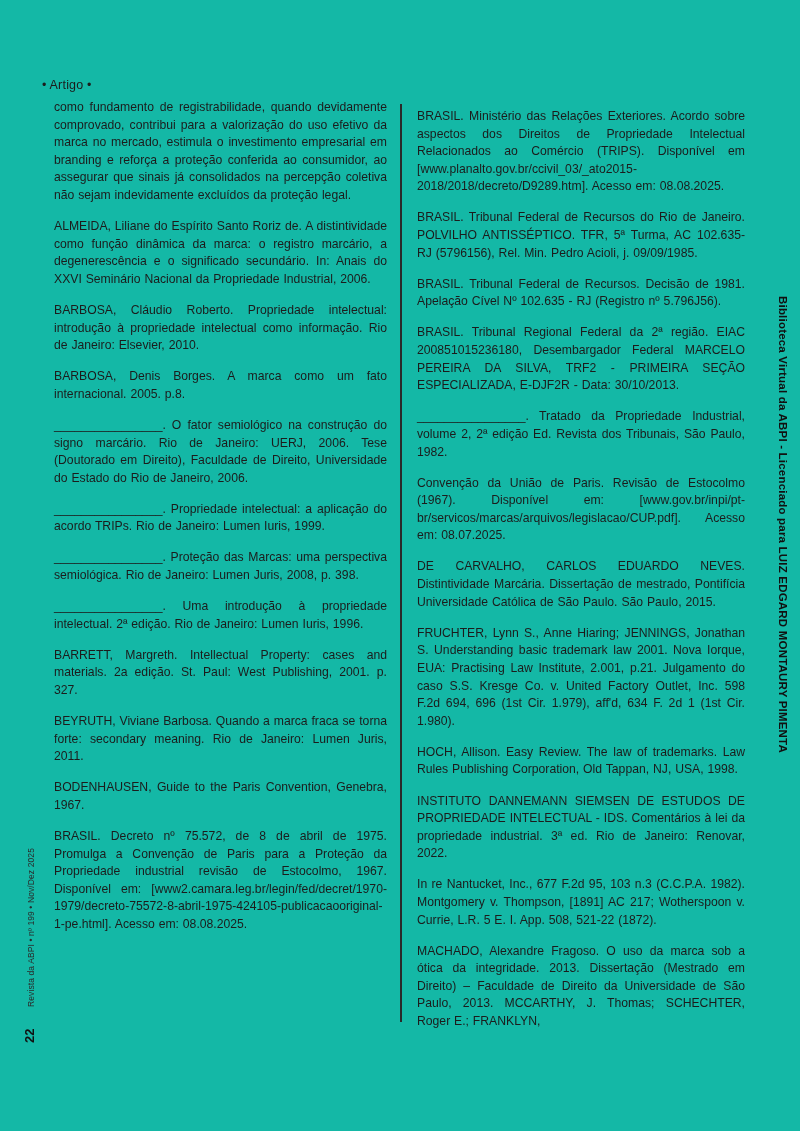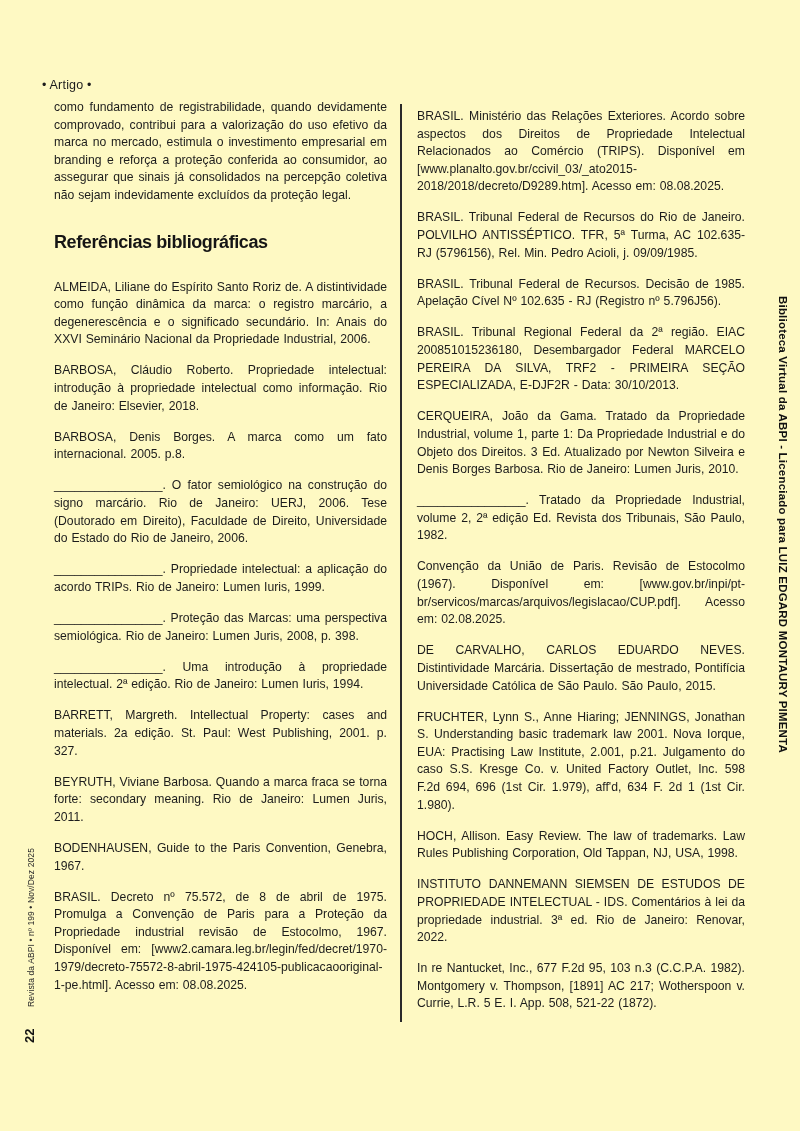--- a/index.html
+++ b/index.html
@@ -4,21 +4,21 @@
 <style>
   html, body { margin: 0; padding: 0; }
   body {
     width: 800px; height: 1131px;
     background: #ffffff;
     font-family: "Liberation Sans", sans-serif;
     color: #1c1c1c;
     position: relative;
     overflow: hidden;
   }
-  .page { position: absolute; inset: 0; background: #fef9c3; }
+  .page { position: absolute; inset: 0; background: #14b8a6; }
 
   .kicker {
     position: absolute; left: 42px; top: 78px;
     font-size: 12.5px; letter-spacing: 0.2px; color: #1c1c1c;
   }
 
   .col { position: absolute; }
   .col-left  { left: 54px;  top: 99px;  width: 333px; }
   .col-right { left: 417px; top: 108px; width: 328px; }
 
@@ -57,52 +57,51 @@
 </style>
 </head>
 <body>
 
 <div class="page">
 
   <div class="kicker">• Artigo •</div>
 
   <div class="col col-left">
     <p class="body-par">como fundamento de registrabilidade, quando devidamente comprovado, contribui para a valorização do uso efetivo da marca no mercado, estimula o investimento empresarial em branding e reforça a proteção conferida ao consumidor, ao assegurar que sinais já consolidados na percepção coletiva não sejam indevidamente excluídos da proteção legal.</p>
-    <h2 class="section-title">Referências bibliográficas</h2>
     <div>
         <p class="ref">ALMEIDA, Liliane do Espírito Santo Roriz de. A distintividade como função dinâmica da marca: o registro marcário, a degenerescência e o significado secundário. In: Anais do XXVI Seminário Nacional da Propriedade Industrial, 2006.</p>
-        <p class="ref">BARBOSA, Cláudio Roberto. Propriedade intelectual: introdução à propriedade intelectual como informação. Rio de Janeiro: Elsevier, 2018.</p>
+        <p class="ref">BARBOSA, Cláudio Roberto. Propriedade intelectual: introdução à propriedade intelectual como informação. Rio de Janeiro: Elsevier, 2010.</p>
         <p class="ref">BARBOSA, Denis Borges. A marca como um fato internacional. 2005. p.8.</p>
         <p class="ref">________________. O fator semiológico na construção do signo marcário. Rio de Janeiro: UERJ, 2006. Tese (Doutorado em Direito), Faculdade de Direito, Universidade do Estado do Rio de Janeiro, 2006.</p>
         <p class="ref">________________. Propriedade intelectual: a aplicação do acordo TRIPs. Rio de Janeiro: Lumen Iuris, 1999.</p>
         <p class="ref">________________. Proteção das Marcas: uma perspectiva semiológica. Rio de Janeiro: Lumen Juris, 2008, p. 398.</p>
-        <p class="ref">________________. Uma introdução à propriedade intelectual. 2ª edição. Rio de Janeiro: Lumen Iuris, 1994.</p>
+        <p class="ref">________________. Uma introdução à propriedade intelectual. 2ª edição. Rio de Janeiro: Lumen Iuris, 1996.</p>
         <p class="ref">BARRETT, Margreth. Intellectual Property: cases and materials. 2a edição. St. Paul: West Publishing, 2001. p. 327.</p>
         <p class="ref">BEYRUTH, Viviane Barbosa. Quando a marca fraca se torna forte: secondary meaning. Rio de Janeiro: Lumen Juris, 2011.</p>
         <p class="ref">BODENHAUSEN, Guide to the Paris Convention, Genebra, 1967.</p>
         <p class="ref">BRASIL. Decreto nº 75.572, de 8 de abril de 1975. Promulga a Convenção de Paris para a Proteção da Propriedade industrial revisão de Estocolmo, 1967. Disponível em: [www2.camara.leg.br/legin/fed/decret/1970-1979/decreto-75572-8-abril-1975-424105-publicacaooriginal-1-pe.html]. Acesso em: 08.08.2025.</p>
       </div>
   </div>
 
   <div class="divider"></div>
 
   <div class="col col-right">
     <div>
         <p class="ref">BRASIL. Ministério das Relações Exteriores. Acordo sobre aspectos dos Direitos de Propriedade Intelectual Relacionados ao Comércio (TRIPS). Disponível em [www.planalto.gov.br/ccivil_03/_ato2015-2018/2018/decreto/D9289.htm]. Acesso em: 08.08.2025.</p>
         <p class="ref">BRASIL. Tribunal Federal de Recursos do Rio de Janeiro. POLVILHO ANTISSÉPTICO. TFR, 5ª Turma, AC 102.635-RJ (5796156), Rel. Min. Pedro Acioli, j. 09/09/1985.</p>
-        <p class="ref">BRASIL. Tribunal Federal de Recursos. Decisão de 1985. Apelação Cível Nº 102.635 - RJ (Registro nº 5.796J56).</p>
+        <p class="ref">BRASIL. Tribunal Federal de Recursos. Decisão de 1981. Apelação Cível Nº 102.635 - RJ (Registro nº 5.796J56).</p>
         <p class="ref">BRASIL. Tribunal Regional Federal da 2ª região. EIAC 200851015236180, Desembargador Federal MARCELO PEREIRA DA SILVA, TRF2 - PRIMEIRA SEÇÃO ESPECIALIZADA, E-DJF2R - Data: 30/10/2013.</p>
-        <p class="ref">CERQUEIRA, João da Gama. Tratado da Propriedade Industrial, volume 1, parte 1: Da Propriedade Industrial e do Objeto dos Direitos. 3 Ed. Atualizado por Newton Silveira e Denis Borges Barbosa. Rio de Janeiro: Lumen Juris, 2010.</p>
         <p class="ref">________________. Tratado da Propriedade Industrial, volume 2, 2ª edição Ed. Revista dos Tribunais, São Paulo, 1982.</p>
-        <p class="ref">Convenção da União de Paris. Revisão de Estocolmo (1967). Disponível em: [www.gov.br/inpi/pt-br/servicos/marcas/arquivos/legislacao/CUP.pdf]. Acesso em: 02.08.2025.</p>
+        <p class="ref">Convenção da União de Paris. Revisão de Estocolmo (1967). Disponível em: [www.gov.br/inpi/pt-br/servicos/marcas/arquivos/legislacao/CUP.pdf]. Acesso em: 08.07.2025.</p>
         <p class="ref">DE CARVALHO, CARLOS EDUARDO NEVES. Distintividade Marcária. Dissertação de mestrado, Pontifícia Universidade Católica de São Paulo. São Paulo, 2015.</p>
         <p class="ref">FRUCHTER, Lynn S., Anne Hiaring; JENNINGS, Jonathan S. Understanding basic trademark law 2001. Nova Iorque, EUA: Practising Law Institute, 2.001, p.21. Julgamento do caso S.S. Kresge Co. v. United Factory Outlet, Inc. 598 F.2d 694, 696 (1st Cir. 1.979), aff'd, 634 F. 2d 1 (1st Cir. 1.980).</p>
         <p class="ref">HOCH, Allison. Easy Review. The law of trademarks. Law Rules Publishing Corporation, Old Tappan, NJ, USA, 1998.</p>
         <p class="ref">INSTITUTO DANNEMANN SIEMSEN DE ESTUDOS DE PROPRIEDADE INTELECTUAL - IDS. Comentários à lei da propriedade industrial. 3ª ed. Rio de Janeiro: Renovar, 2022.</p>
         <p class="ref">In re Nantucket, Inc., 677 F.2d 95, 103 n.3 (C.C.P.A. 1982). Montgomery v. Thompson, [1891] AC 217; Wotherspoon v. Currie, L.R. 5 E. I. App. 508, 521-22 (1872).</p>
+        <p class="ref">MACHADO, Alexandre Fragoso. O uso da marca sob a ótica da integridade. 2013. Dissertação (Mestrado em Direito) – Faculdade de Direito da Universidade de São Paulo, 2013. MCCARTHY, J. Thomas; SCHECHTER, Roger E.; FRANKLYN,</p>
       </div>
   </div>
 
   <div class="vert journal-vert">Revista da ABPI • nº 199 • Nov/Dez 2025</div>
 
   <div class="vert pagenum-vert">22</div>
 
   <div class="vert license-vert">Biblioteca Virtual da ABPI - Licenciado para LUIZ EDGARD MONTAURY PIMENTA</div>
 
 </div>

